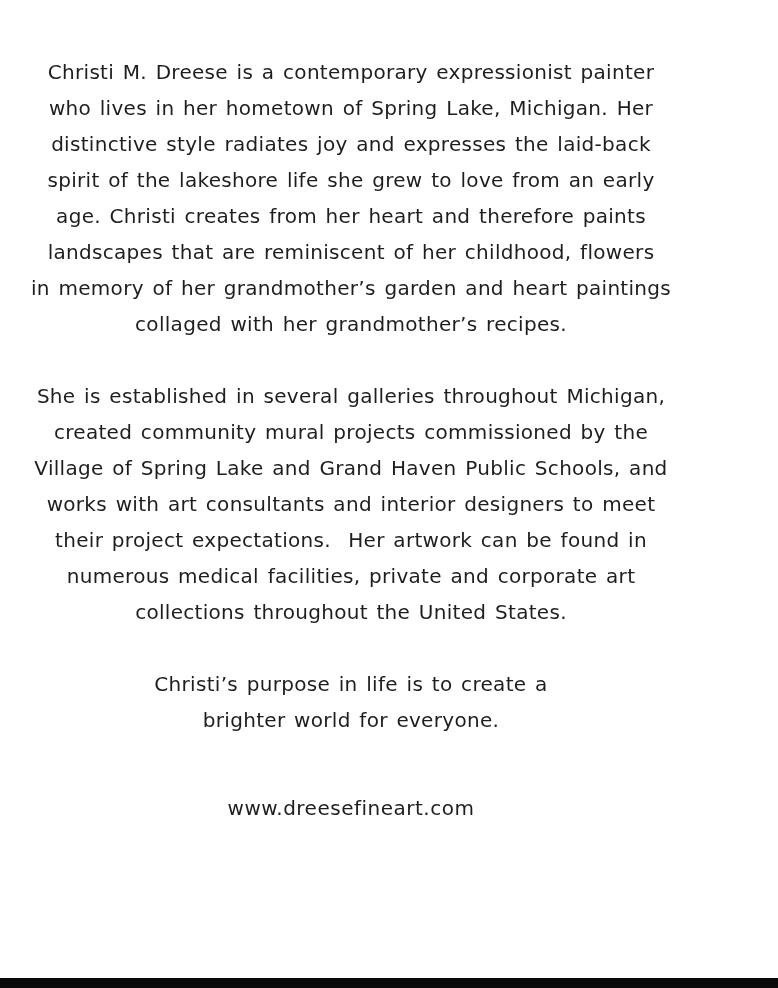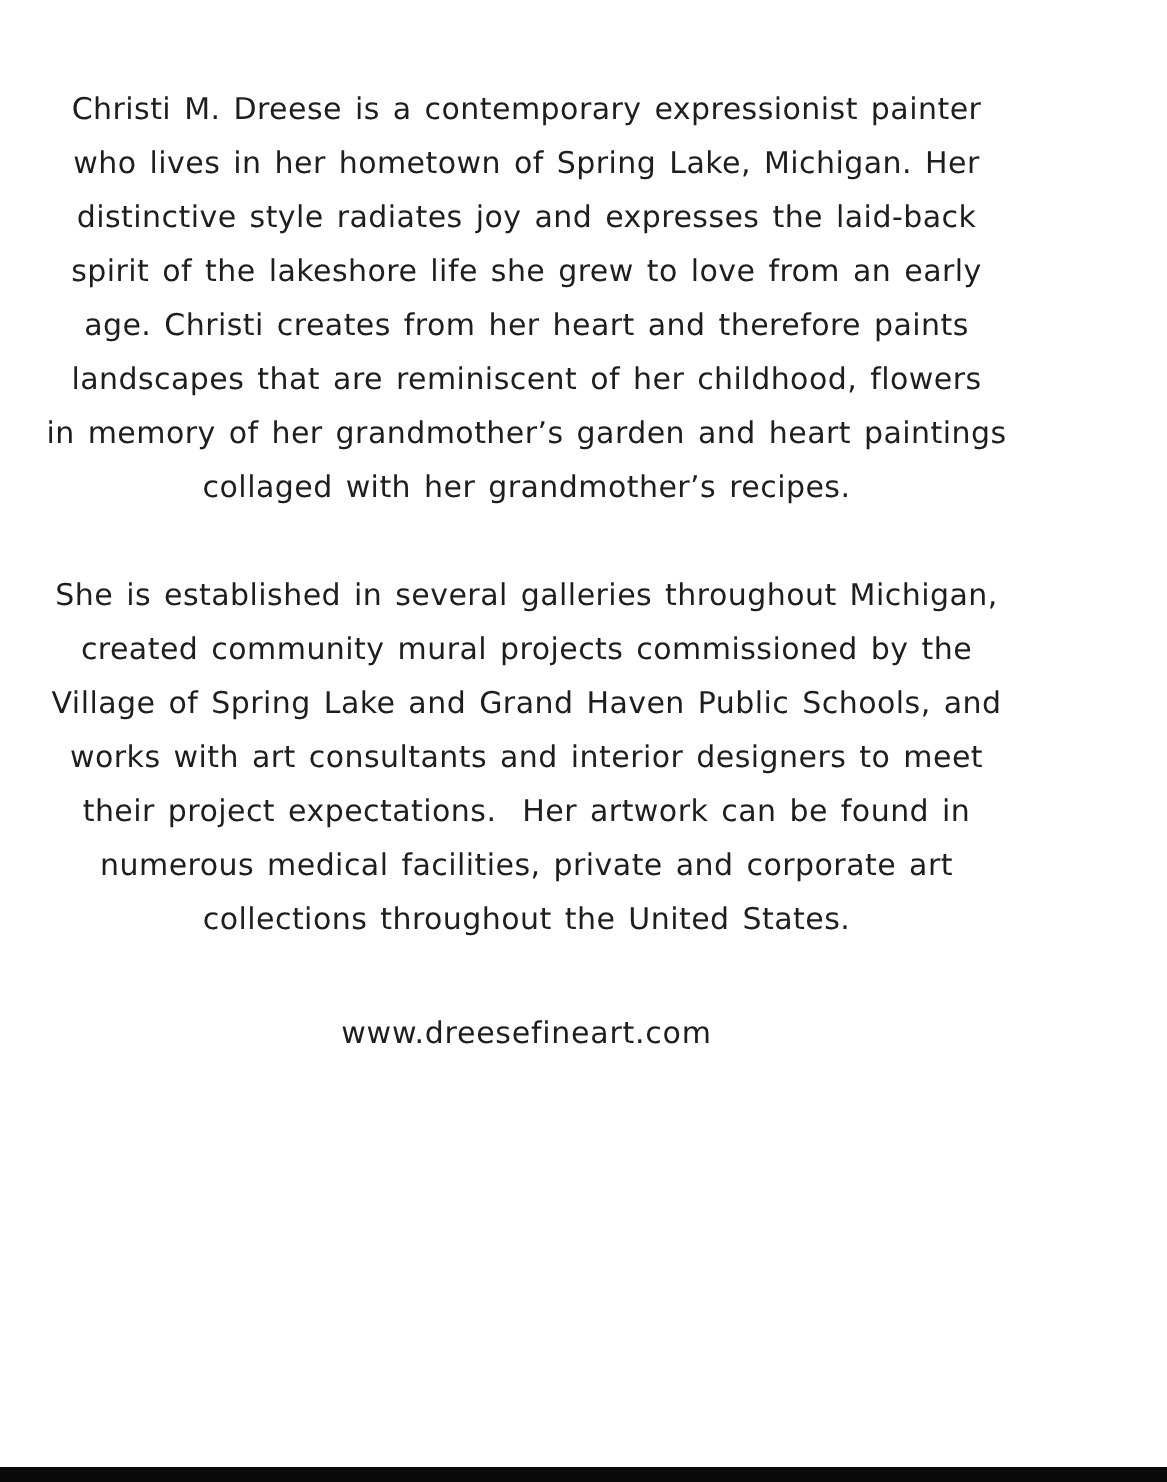--- a/index.html
+++ b/index.html
@@ -24,21 +24,21 @@
   }
   .bio-paragraph {
     margin: 0 0 36px 0;
     font-size: 20px;
     line-height: 36px;
     letter-spacing: 0.3px;
     word-spacing: 2px;
     white-space: pre-wrap; 
   }
   .website-url {
-    margin-top: 40px;
+    margin-top: 52px;
     font-size: 20px;
     line-height: 36px;
     letter-spacing: 0.5px;
     color: #1e1e1e;
   }
   .footer-bar {
     position: absolute;
     left: 0;
     bottom: 0;
     width: 778px;
@@ -61,17 +61,19 @@
 
 
   <p class="bio-paragraph">She is established in several galleries throughout Michigan,
 created community mural projects commissioned by the
 Village of Spring Lake and Grand Haven Public Schools, and
 works with art consultants and interior designers to meet
 their project expectations.  Her artwork can be found in
 numerous medical facilities, private and corporate art
 collections throughout the United States.</p>
 
+  <p class="bio-paragraph">Christi’s purpose in life is to create a
+brighter world for everyone.</p>
 
   <div class="website-url">www.dreesefineart.com</div>
 </main>
 
 <div class="footer-bar"></div>
 
 </body></html>

